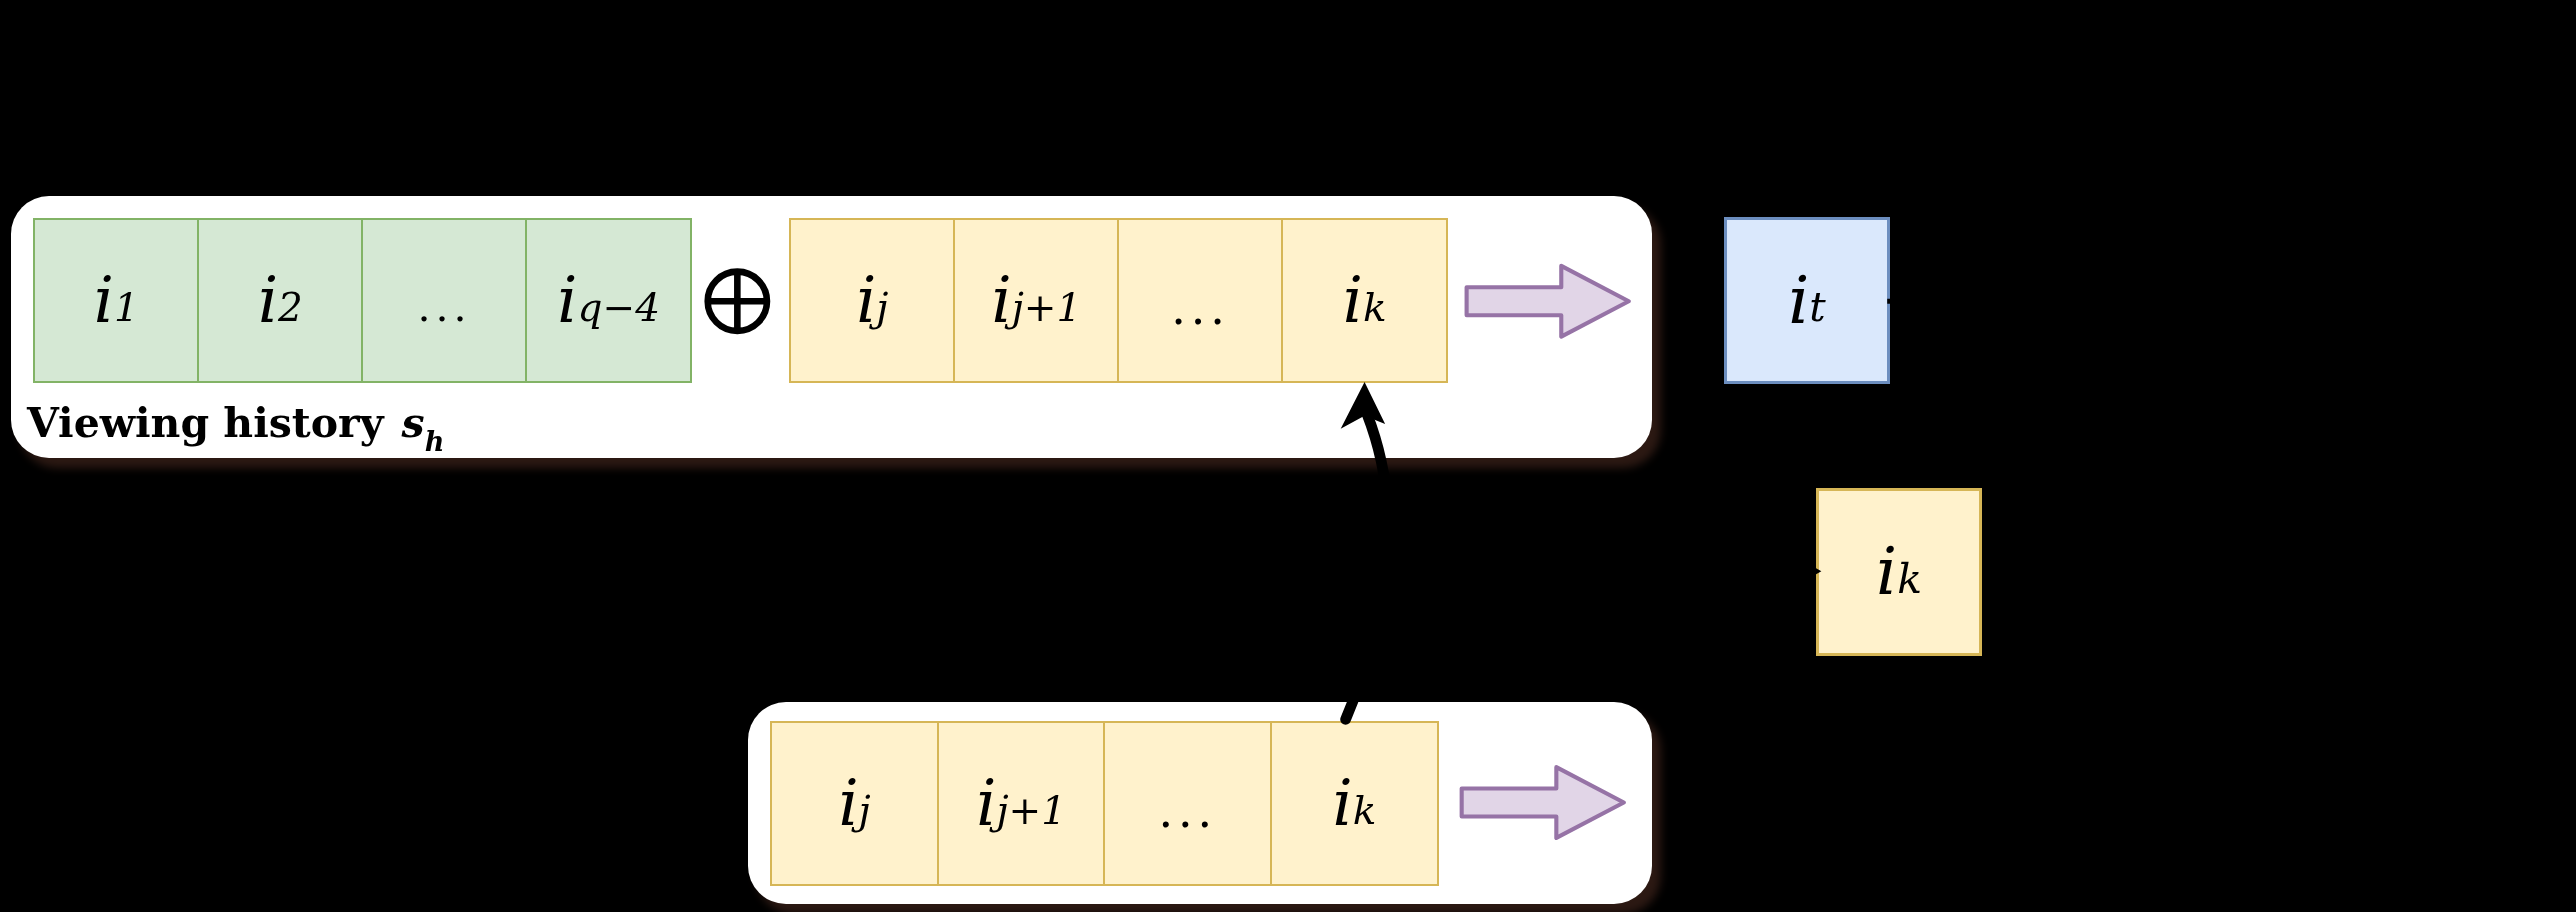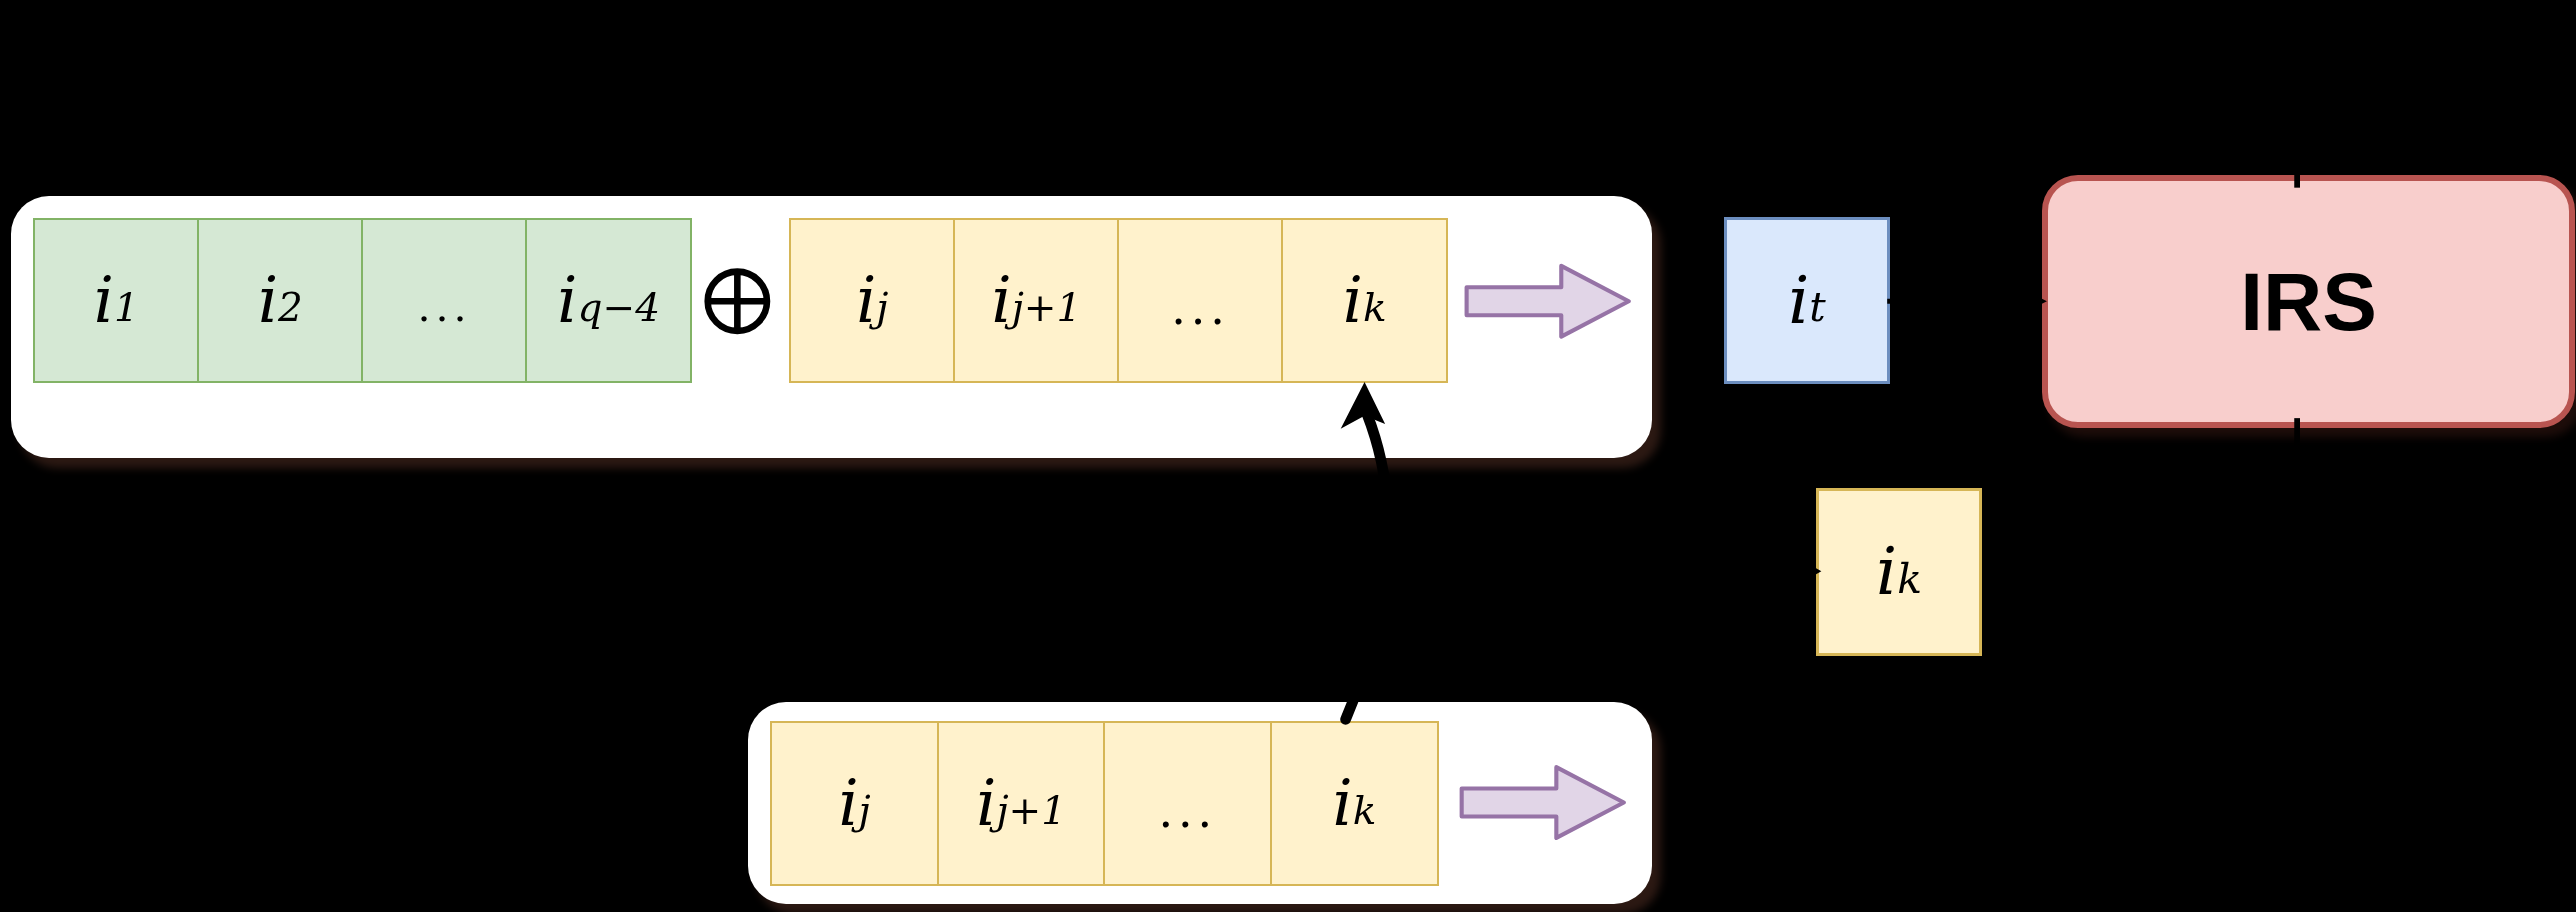--- a/index.html
+++ b/index.html
@@ -79,20 +79,23 @@
       </div>
     <div class="cell green">
         <span class="dots">...</span>
       </div>
     <div class="cell green">
         <span class="mi">i</span>
         <sub class="msub">q−4</sub>
       </div>
   </div>
 
+  <div class="caption">
+    <span>Viewing history</span><span class="math">s</span><sub class="msub">h</sub>
+  </div>
 
   <div class="cellrow row-window-top">
     <div class="cell yellow">
         <span class="mi">i</span>
         <sub class="msub">j</sub>
       </div>
     <div class="cell yellow">
         <span class="mi">i</span>
         <sub class="msub">j+1</sub>
       </div>
@@ -103,23 +106,20 @@
         <span class="mi">i</span>
         <sub class="msub">k</sub>
       </div>
   </div>
 
   <div class="itembox box-it">
     <span class="mi">i</span>
       <sub class="msub">t</sub>
   </div>
 
-  <div class="irs">
-    <span>IRS</span>
-  </div>
 
   <div class="itembox box-ik">
     <span class="mi">i</span>
       <sub class="msub">k</sub>
   </div>
 
   <div class="cellrow row-window-bottom">
     <div class="cell yellow">
         <span class="mi">i</span>
         <sub class="msub">j</sub>

